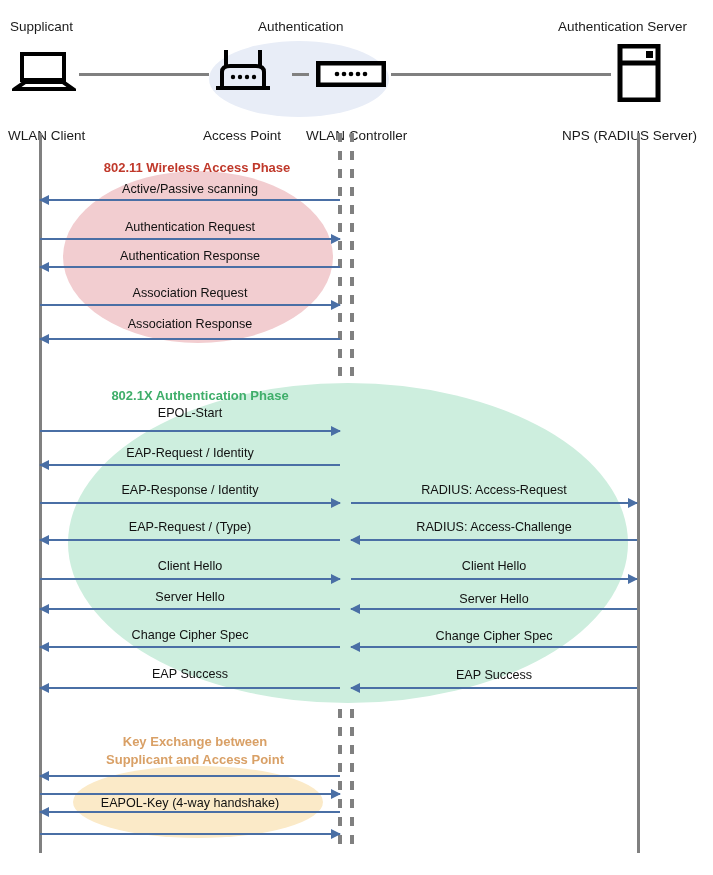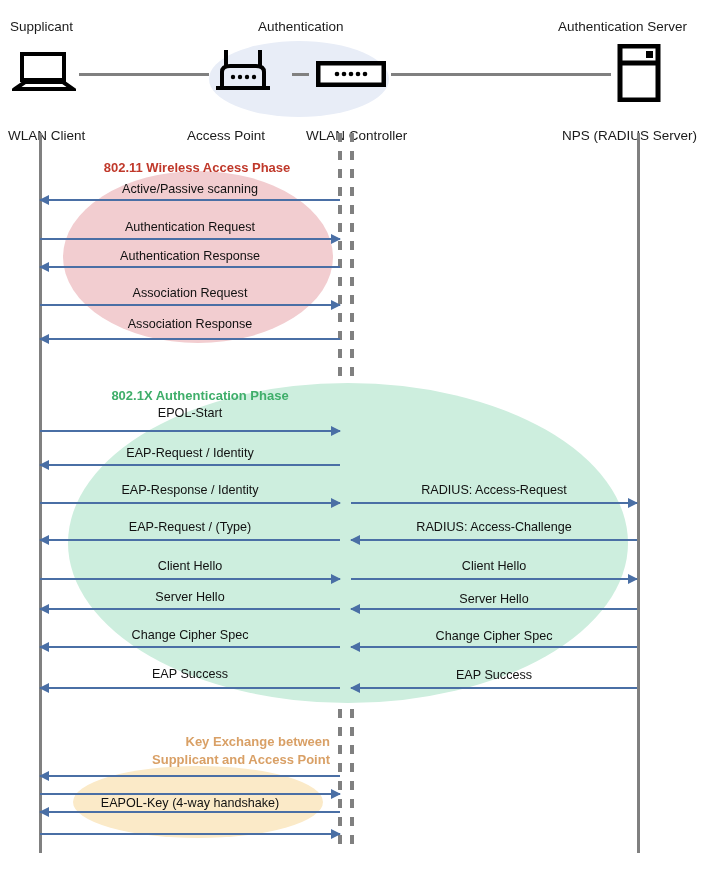--- a/index.html
+++ b/index.html
@@ -74,21 +74,21 @@
 
   <div class="icon" style="left:617px;top:44px;">
     <svg width="44" height="58" viewBox="0 0 44 58">
       <rect x="3" y="2" width="38" height="54" fill="#fff" stroke="#000" stroke-width="5"></rect>
       <line x1="3" y1="19" x2="41" y2="19" stroke="#000" stroke-width="5"></line>
       <rect x="29" y="7" width="7" height="7" fill="#000"></rect>
     </svg>
   </div>
 
   <div class="sub" style="left:8px;top:108px;">WLAN Client</div>
-  <div class="sub" style="left:187px;top:108px;">Access Point</div>
+  <div class="sub" style="left:203px;top:108px;">Access Point</div>
   <div class="sub" style="left:306px;top:108px;">WLAN Controller</div>
   <div class="sub" style="left:562px;top:108px;">NPS (RADIUS Server)</div>
 
   <div class="lifeline" style="left:39px;top:133px;height:720px;"></div>
   <div class="lifeline" style="left:637px;top:133px;height:720px;"></div>
   <div class="dashline" id="dash-ap" style="left:338px;top:133px;height:720px;">
       <i></i>
       <i></i>
       <i></i>
       <i></i>
@@ -229,21 +229,21 @@
   <div class="arrow l" style="left:351px;top:646px;width:286px;"></div>
   <div class="msg" style="left:351px;top:629px;width:286px;">Change Cipher Spec</div>
 
   <div class="arrow l" style="left:40px;top:687px;width:300px;"></div>
   <div class="msg" style="left:40px;top:667px;width:300px;">EAP Success</div>
 
   <div class="arrow l" style="left:351px;top:687px;width:286px;"></div>
   <div class="msg" style="left:351px;top:668px;width:286px;">EAP Success</div>
 
   <div class="ellipse" style="left:73px;top:766px;width:250px;height:72px;background:#fbeac8;"></div>
-  <div class="phase-label" style="left:60px;top:721px;width:270px;color:#d9a066;text-align:right;">
+  <div class="phase-label" style="left:60px;top:721px;width:270px;color:#d9a066;">
     <span>Key Exchange between</span><br>
     <span>Supplicant and Access Point</span>
   </div>
 
   <div class="arrow l" style="left:40px;top:775px;width:300px;"></div>
   <div class="arrow r" style="left:40px;top:793px;width:300px;"></div>
   <div class="msg" style="left:40px;top:796px;width:300px;">EAPOL-Key (4-way handshake)</div>
   <div class="arrow l" style="left:40px;top:811px;width:300px;"></div>
   <div class="arrow r" style="left:40px;top:833px;width:300px;"></div>
 

